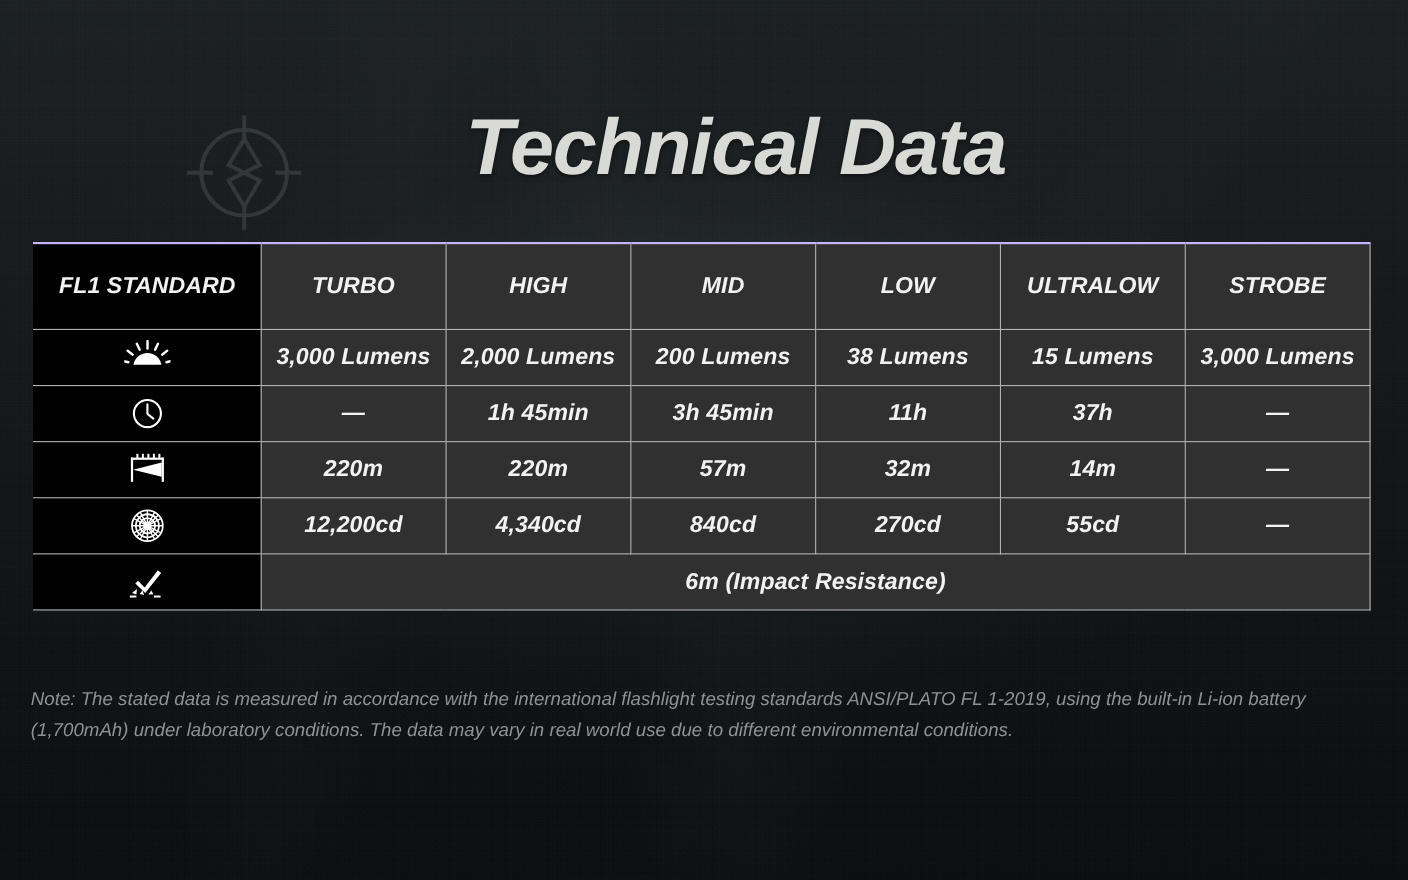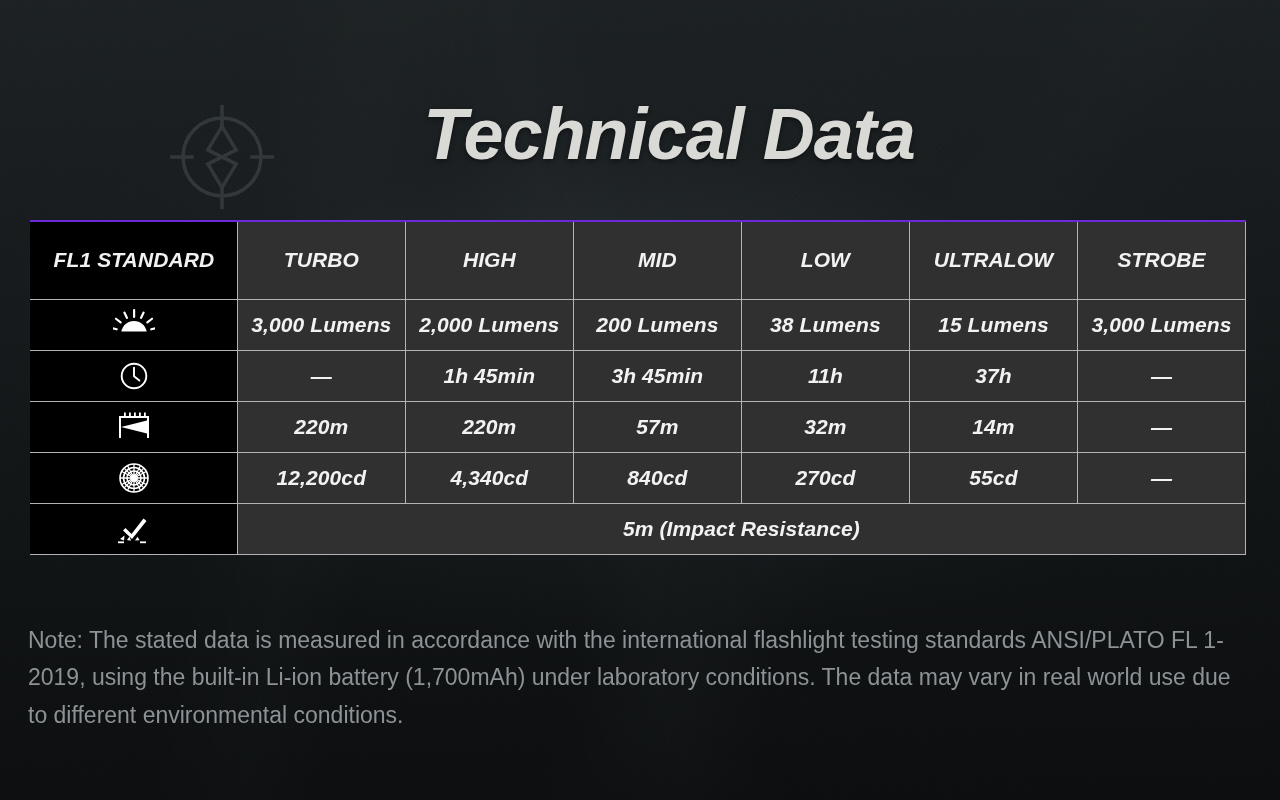--- a/index.html
+++ b/index.html
@@ -84,21 +84,21 @@
     background: #303030;
     color: #f2f2f2;
     font-style: italic;
     font-weight: bold;
     text-align: center;
     font-size: 21px;
     letter-spacing: .1px;
     padding: 0;
   }
   
-  #spec-table tr.header-row > * { border-top: 2px solid #6d28d9; }
+  #spec-table tr.header-row > * { border-top: 2px solid #c4b5fd; }
 
   
   .label-cell {
     width: 176px;
     background: #000 !important;
     border-left: 1px solid #000 !important;
   }
   tr.header-row .label-cell {
     font-style: normal;
     font-size: 20px;
@@ -124,21 +124,22 @@
   }
   .icon-wrap svg { display: block; }
 
   
   #footnote {
     position: absolute;
     left: 28px;
     top: 622px;
     width: 1214px;
     color: #8d9296;
-    font-size: 23px;
+    font-size: 17px;
+    font-style: italic;
     line-height: 1.62;
     text-align: left;
   }
 </style>
 </head>
 <body>
 
 <div id="bg-texture"></div>
 <div id="bg-noise"></div>
 <div id="bg-streaks"></div>
@@ -269,19 +270,19 @@
               <path d="M7 17.5 L9.5 15 L15.5 21 L27.5 5.5 L30.5 8 L16 26 Z"></path>
               <path d="M4 26 L8.5 22.5 L8 27.5 Z"></path>
               <path d="M11 27 L13.5 23.5 L15 27.8 Z"></path>
               <path d="M19 27.5 L21.5 23.8 L23.5 27.2 Z"></path>
               <rect x="2" y="28.4" width="6" height="1.8"></rect>
               <rect x="24" y="28.4" width="6" height="1.8"></rect>
             </g>
           </svg>
         </span>
       </td>
-      <td class="merged-value" colspan="6">5m (Impact Resistance)</td>
+      <td class="merged-value" colspan="6">6m (Impact Resistance)</td>
     </tr>
 
   </tbody>
 </table>
 
 <div id="footnote">Note: The stated data is measured in accordance with the international flashlight testing standards ANSI/PLATO FL 1-2019, using the built-in Li-ion battery (1,700mAh) under laboratory conditions. The data may vary in real world use due to different environmental conditions.</div>
 
 </body></html>

